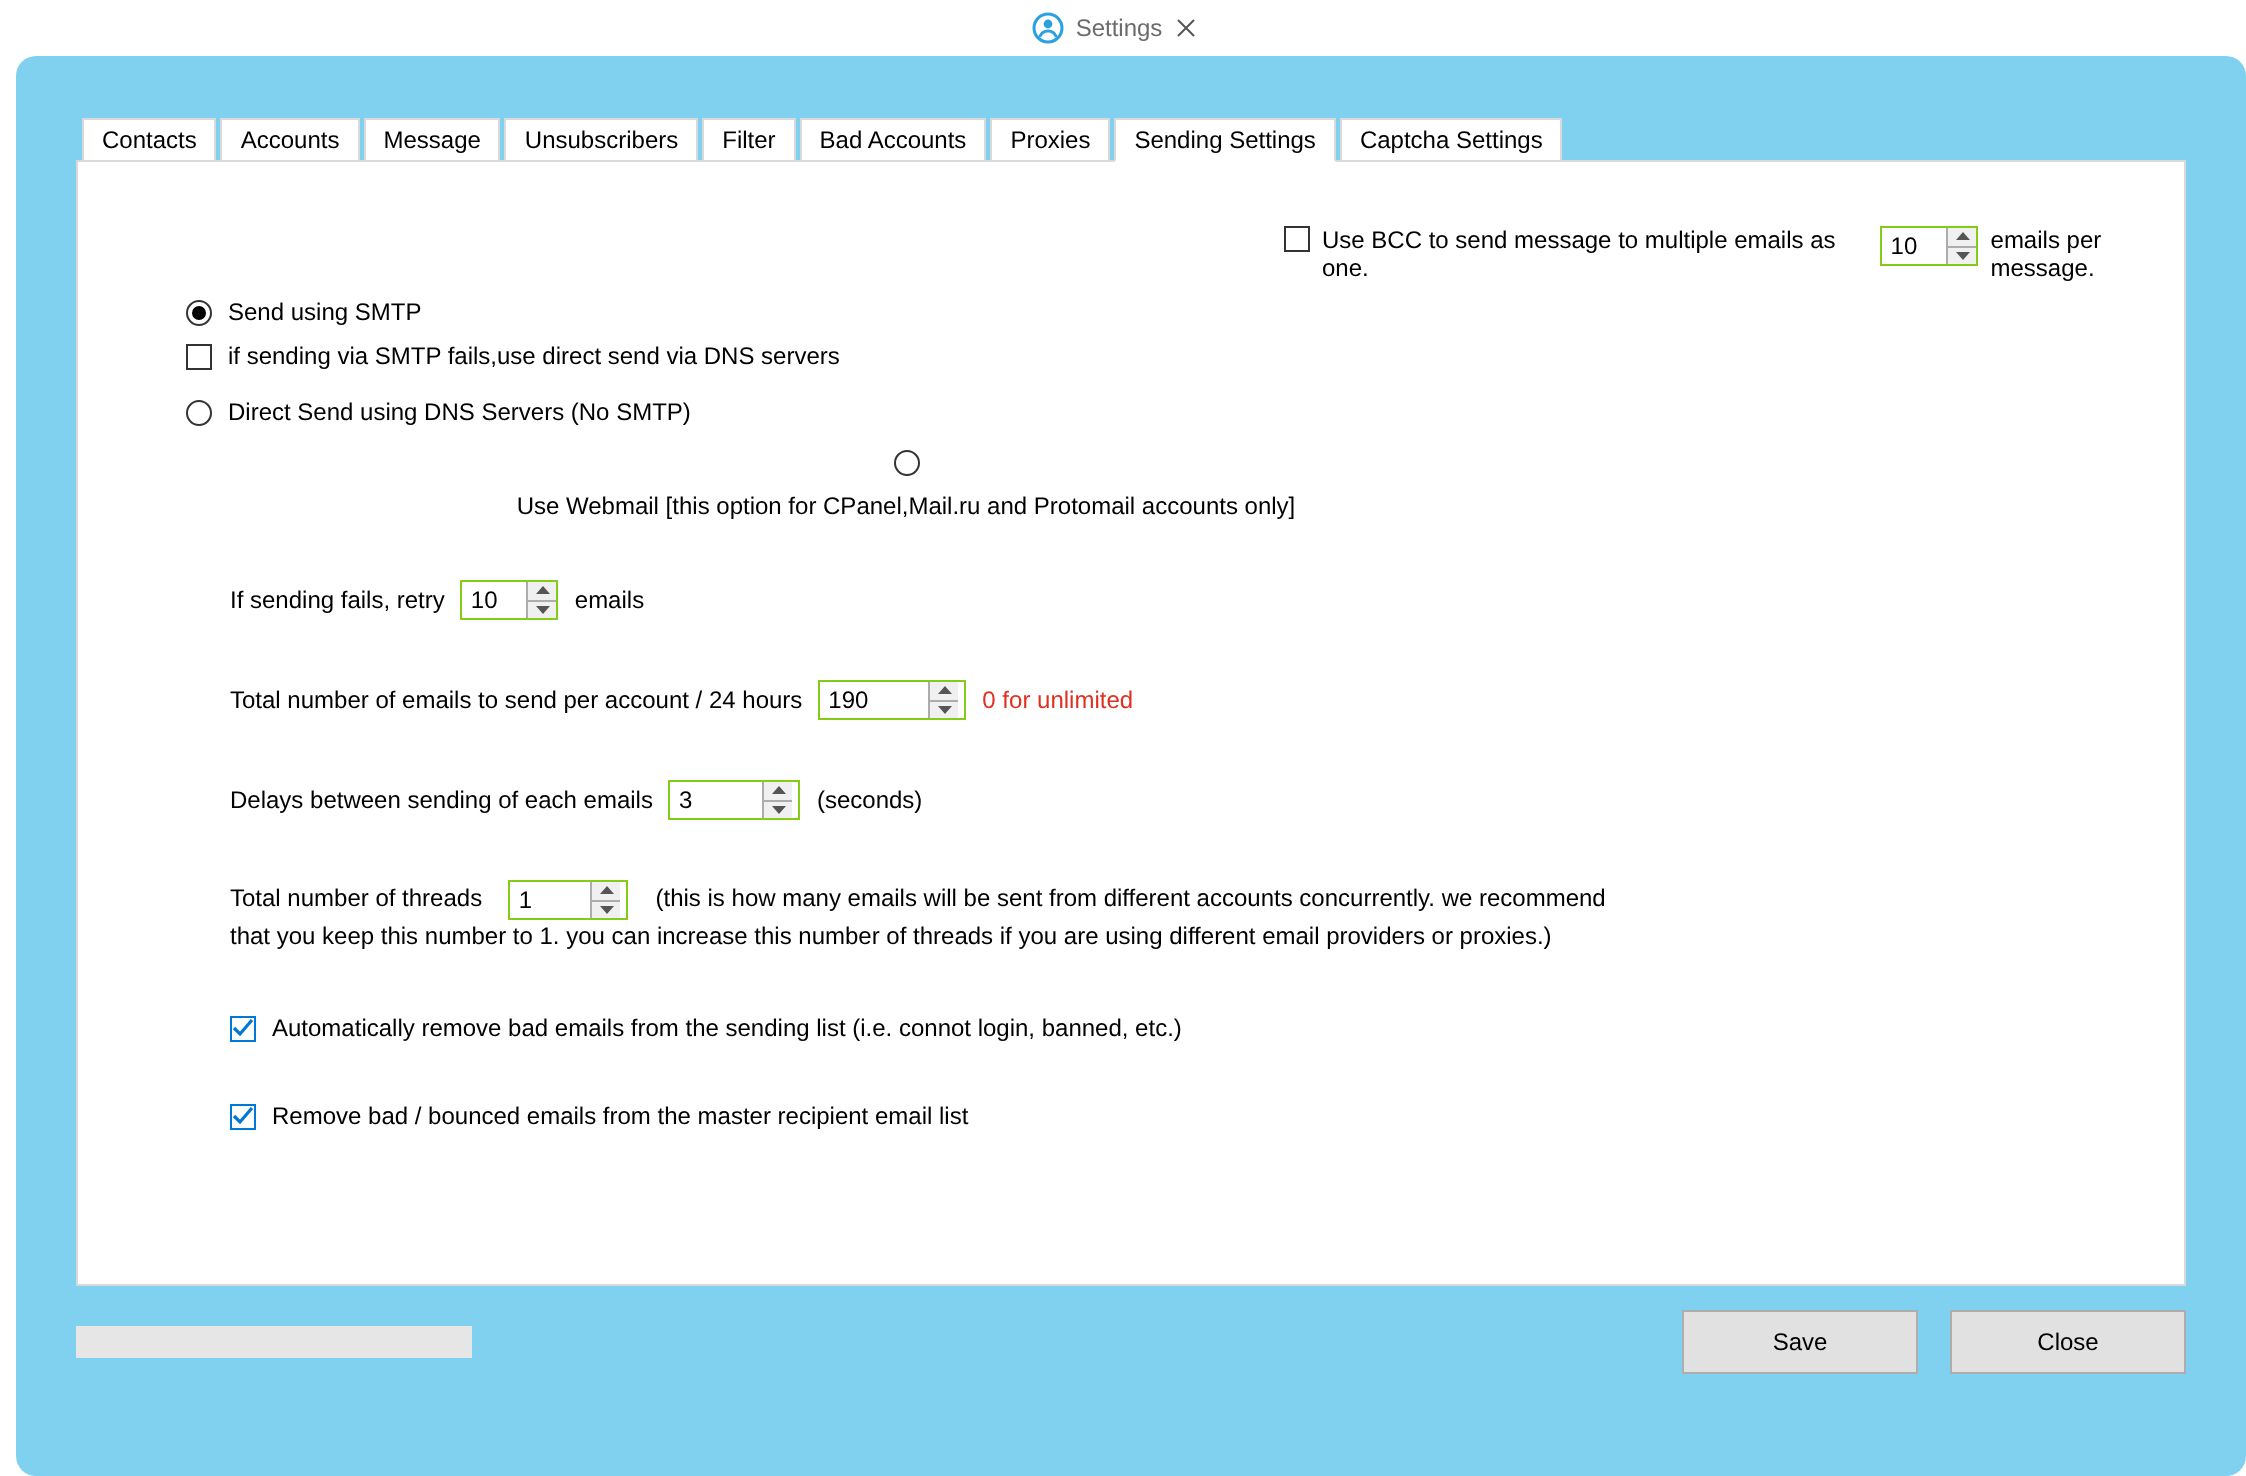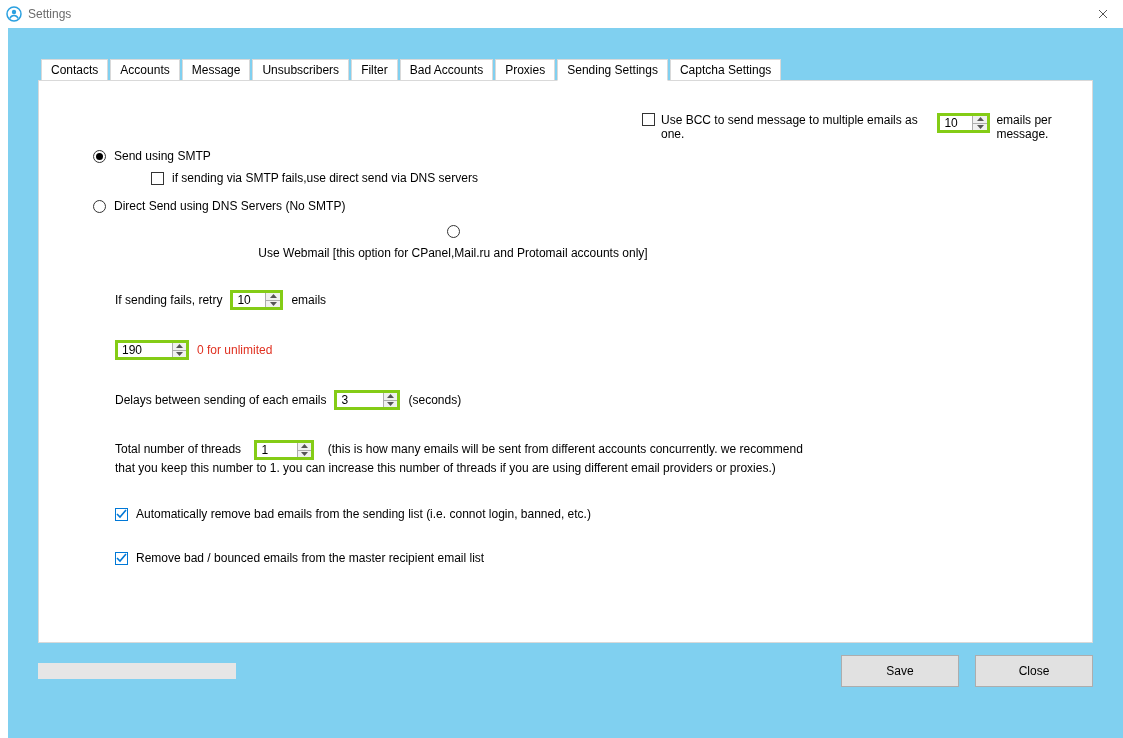--- a/index.html
+++ b/index.html
@@ -9,21 +9,21 @@
     font-family: "Segoe UI", Tahoma, sans-serif;
     font-size: 12px;
     color: #000;
     background: #fff;
     overflow: hidden;
   }
   .titlebar {
     height: 28px;
     display: flex;
     align-items: center;
-    justify-content: space-between;
+    justify-content: center;
     padding: 0 8px 0 6px;
     background: #fff;
   }
   .titlebar-left {
     display: flex; align-items: center; gap: 6px;
   }
   .app-icon {
     width: 16px; height: 16px;
   }
   .window-title {
@@ -33,20 +33,21 @@
     width: 24px; height: 24px;
     display: flex; align-items: center; justify-content: center;
     color: #555;
     cursor: pointer;
   }
   .blue-frame {
     position: absolute;
     left: 8px; right: 0; top: 28px; bottom: 0;
     background: #80d0f0;
     padding: 30px 30px 18px 30px;
+    border-radius: 10px;
   }
   .panel-wrap {
     width: 100%;
   }
   .tabs-row {
     display: flex;
     gap: 2px;
     margin-left: 3px;
   }
   .tab {
@@ -111,21 +112,21 @@
     background: #000;
   }
   .checkbox.checked {
     border-color: #0078d7;
   }
   .checkbox.checked svg { display: block; }
   .checkbox svg { display: none; width: 11px; height: 11px; }
   .numbox {
     display: inline-flex;
     align-items: stretch;
-    border: 3px solid #84cc16;
+    border: 1px solid #84cc16;
     height: 20px;
     background: #fff;
   }
   .numbox input {
     border: none;
     outline: none;
     font-family: inherit;
     font-size: 12px;
     padding: 0 4px;
     width: 32px;
@@ -141,21 +142,21 @@
     display: flex;
     align-items: center;
     justify-content: center;
     cursor: pointer;
     background: #f0f0f0;
   }
   .numbox .spinner:first-child { border-bottom: 1px solid #acacac; }
   .numbox .spinner svg { width: 7px; height: 4px; }
   .hint-red { color: #e03020; }
   .indent { margin-left: 22px; }
-  .sub-indent { margin-left: 58px; }
+  .sub-indent { }
   .section-gap { margin-top: 30px; }
   .thread-block { max-width: 690px; line-height: 1.45; }
   .bottom-bar {
     display: flex;
     justify-content: space-between;
     align-items: center;
     margin-top: 12px;
   }
   .progress-slot {
     width: 198px; height: 16px;
@@ -270,20 +271,21 @@
                   <svg viewBox="0 0 7 4">
                     <path d="M0 0l3.5 4L7 0z" fill="#555"></path>
                   </svg>
                 </span>
             </span>
           </span>
           <span>emails</span>
         </div>
 
         <div class="row indent section-gap">
+          <span>Total number of emails to send per account / 24 hours</span>
           <span class="numbox" style="width:74px;">
             <input style="width: 54px;" value="190">
             <span class="spinners">
               <span class="spinner">
                   <svg viewBox="0 0 7 4">
                     <path d="M0 4l3.5-4L7 4z" fill="#555"></path>
                   </svg>
                 </span>
               <span class="spinner">
                   <svg viewBox="0 0 7 4">

